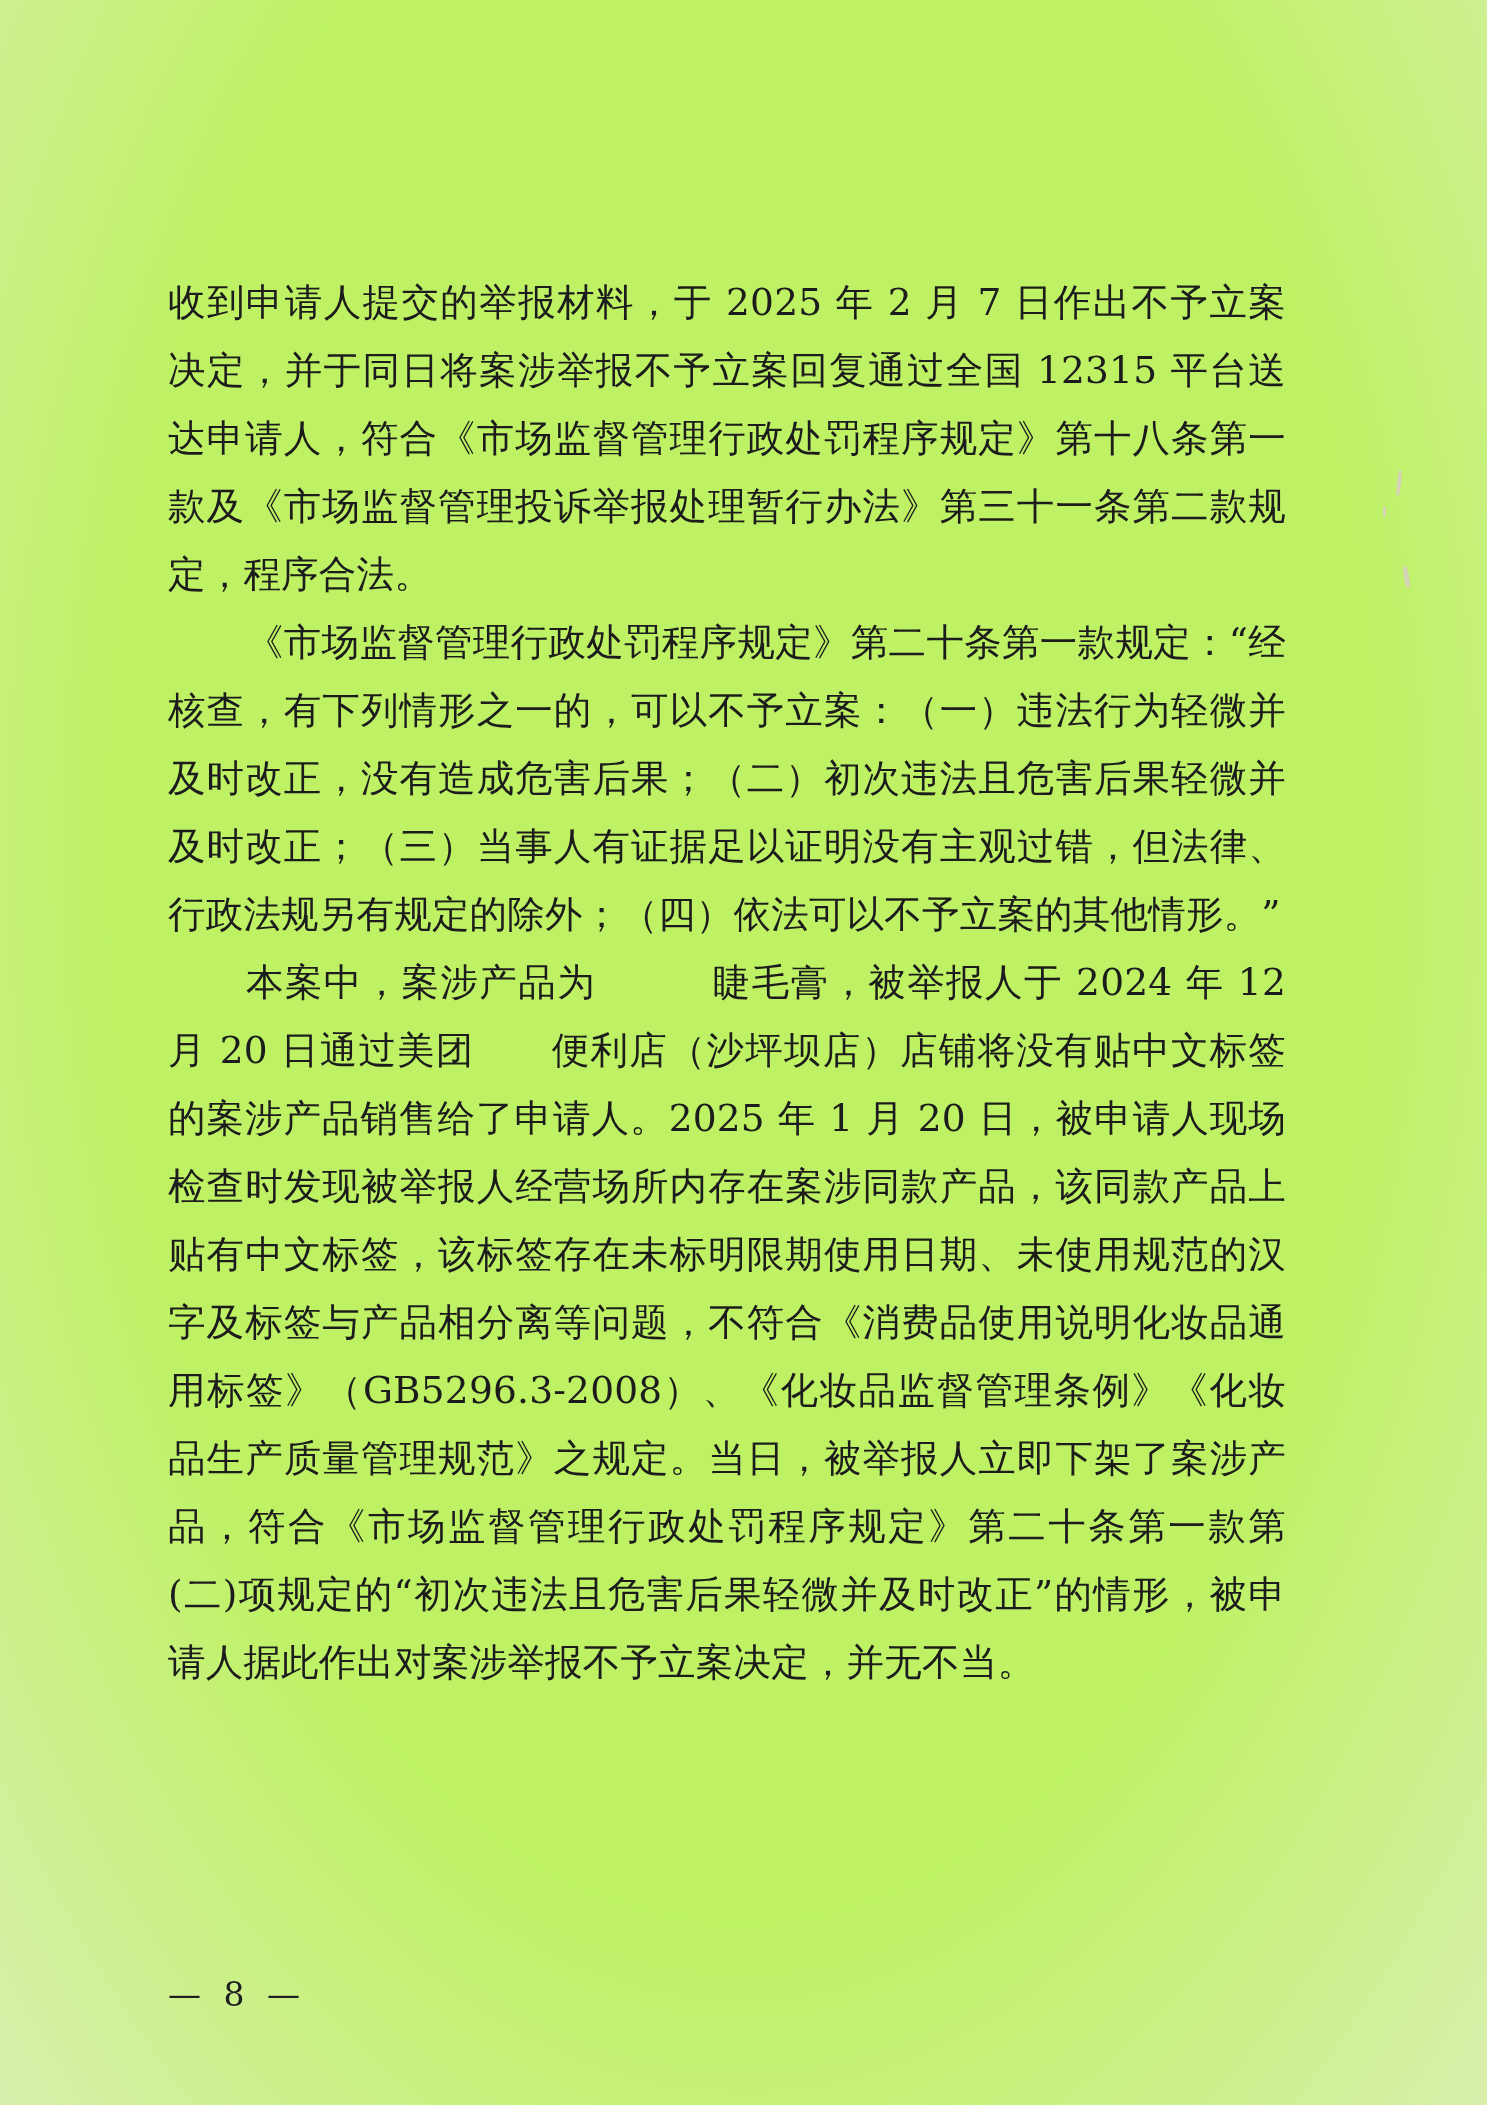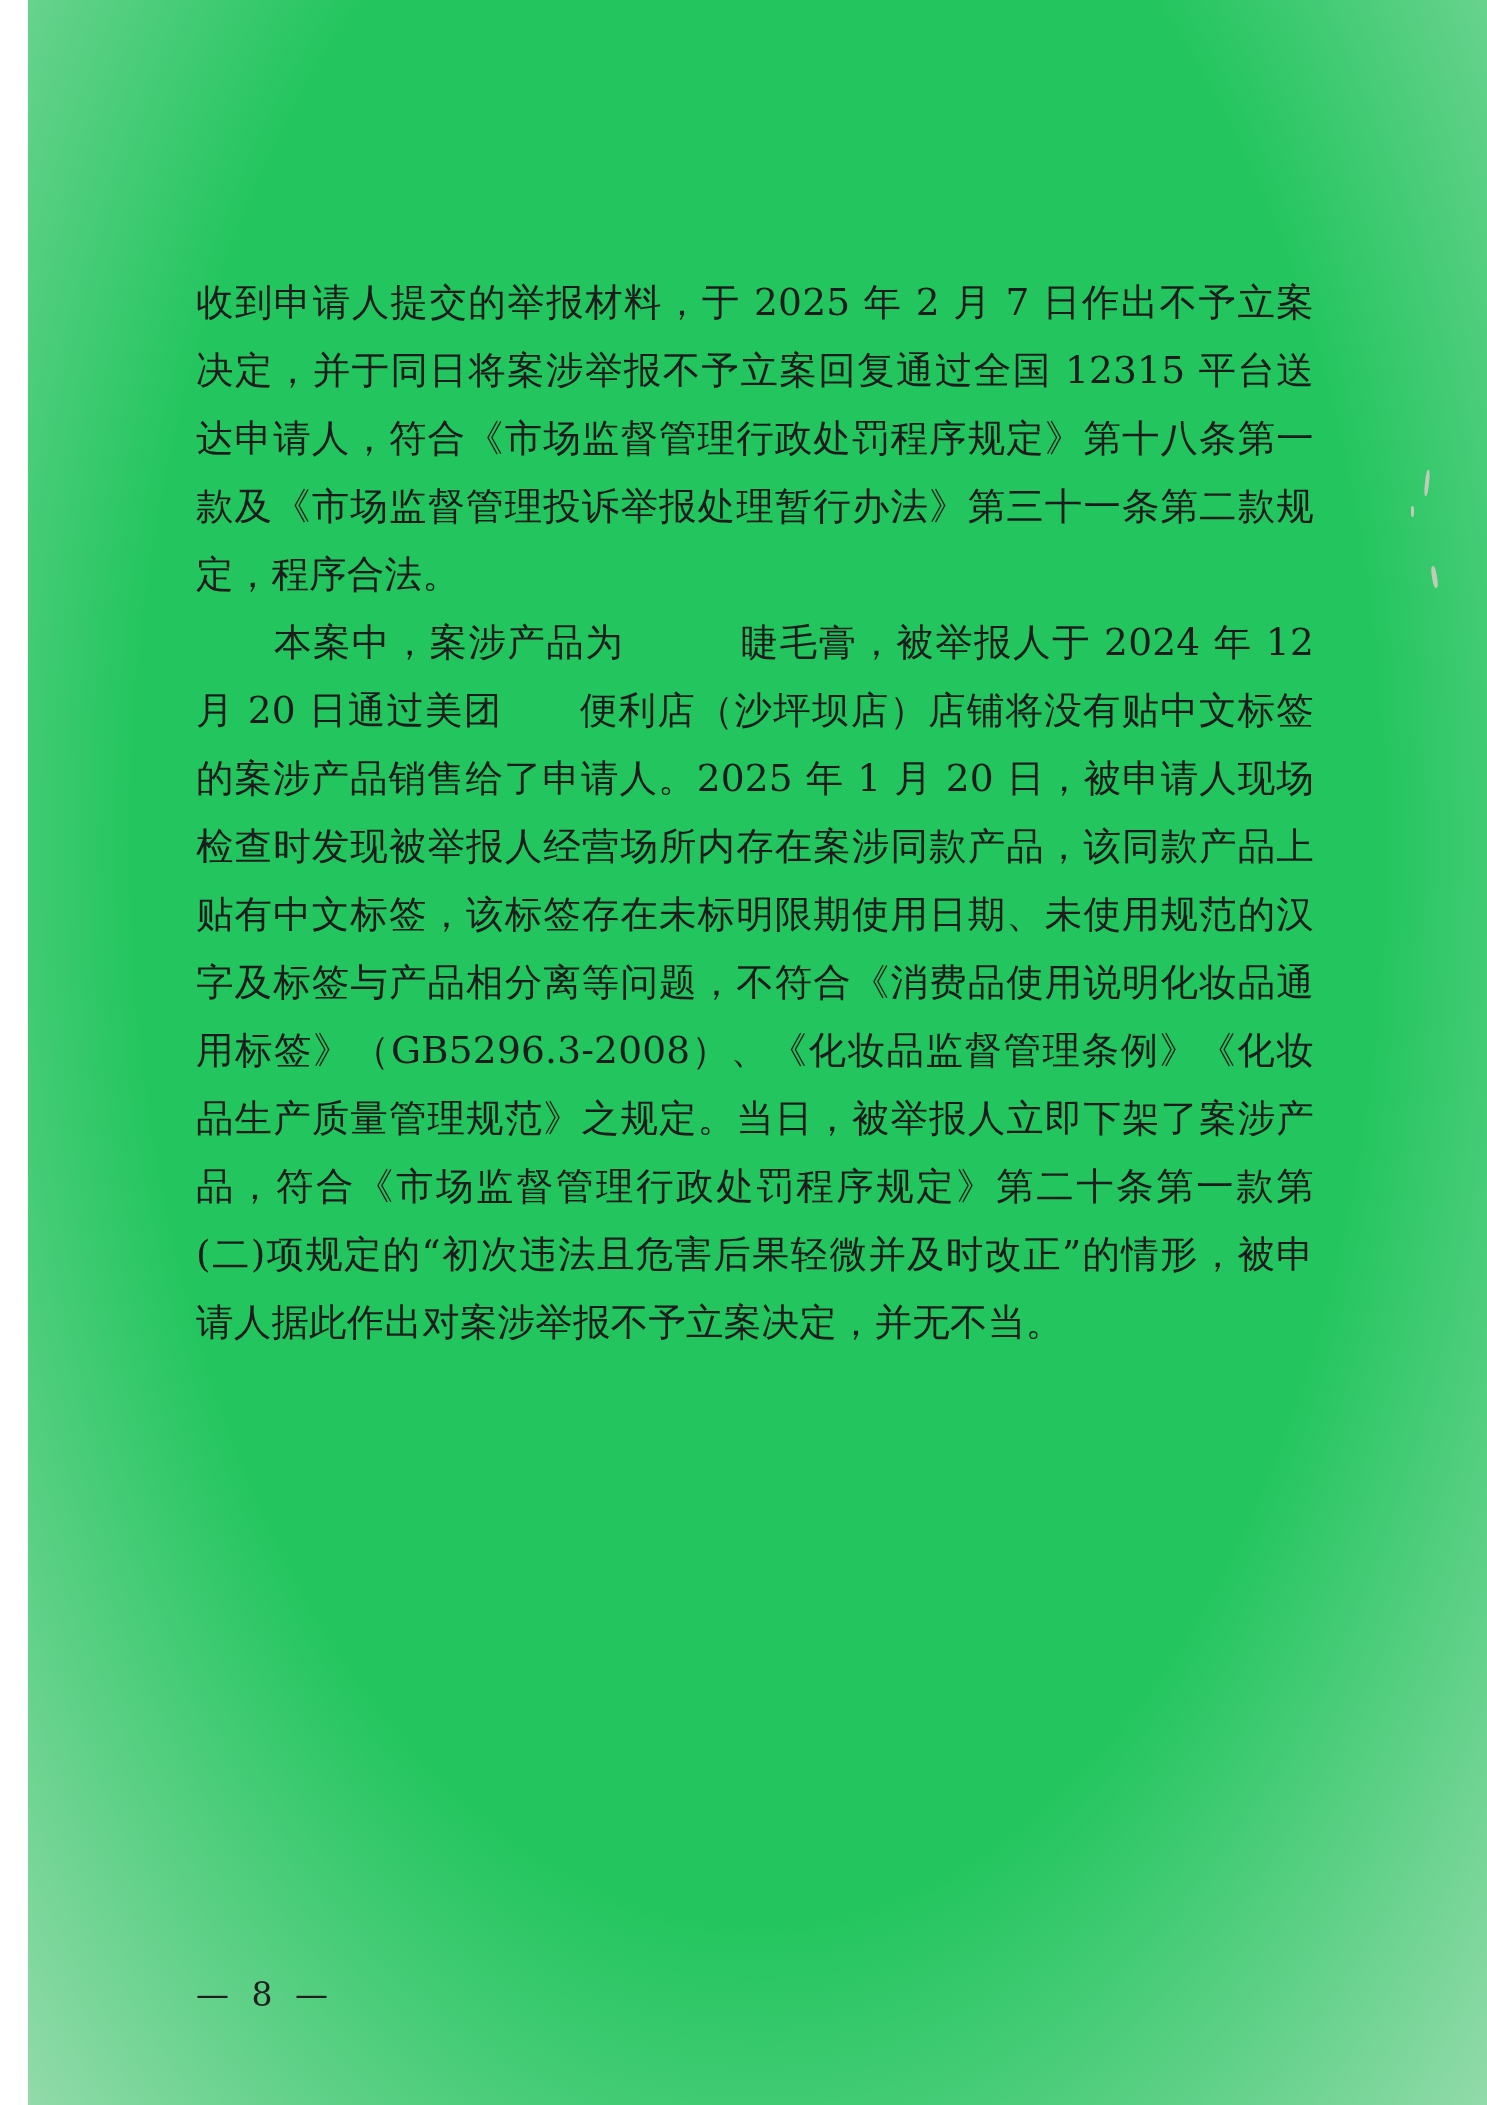--- a/index.html
+++ b/index.html
@@ -12,22 +12,21 @@
     height: 2105px;
     position: relative;
     font-family: "DejaVu Serif", serif;
     overflow: hidden;
   }
 
   
   .page {
     position: absolute;
     inset: 0;
-    background: #22c55e;
-    margin-left: 28px;
+    background: #bef264;
   }
   .page::before {
     content: "";
     position: absolute;
     inset: 0;
     background:
       radial-gradient(ellipse at 50% 40%, rgba(255,255,255,0) 60%, rgba(238,236,232,0.55) 100%);
     pointer-events: none;
   }
 
@@ -81,18 +80,19 @@
 <body>
 
 <div class="page">
 
   <div class="speck s1"></div>
   <div class="speck s2"></div>
   <div class="speck s3"></div>
 
   <div class="doc-body">
     <p class="para">收到申请人提交的举报材料，于 2025 年 2 月 7 日作出不予立案决定，并于同日将案涉举报不予立案回复通过全国 12315 平台送达申请人，符合《市场监督管理行政处罚程序规定》第十八条第一款及《市场监督管理投诉举报处理暂行办法》第三十一条第二款规定，程序合法。</p>
+    <p class="para indent">《市场监督管理行政处罚程序规定》第二十条第一款规定：“经核查，有下列情形之一的，可以不予立案：（一）违法行为轻微并及时改正，没有造成危害后果；（二）初次违法且危害后果轻微并及时改正；（三）当事人有证据足以证明没有主观过错，但法律、行政法规另有规定的除外；（四）依法可以不予立案的其他情形。”</p>
     <p class="para indent">本案中，案涉产品为　　　睫毛膏，被举报人于 2024 年 12 月 20 日通过美团　　便利店（沙坪坝店）店铺将没有贴中文标签的案涉产品销售给了申请人。2025 年 1 月 20 日，被申请人现场检查时发现被举报人经营场所内存在案涉同款产品，该同款产品上贴有中文标签，该标签存在未标明限期使用日期、未使用规范的汉字及标签与产品相分离等问题，不符合《消费品使用说明化妆品通用标签》（GB5296.3-2008）、《化妆品监督管理条例》《化妆品生产质量管理规范》之规定。当日，被举报人立即下架了案涉产品，符合《市场监督管理行政处罚程序规定》第二十条第一款第(二)项规定的“初次违法且危害后果轻微并及时改正”的情形，被申请人据此作出对案涉举报不予立案决定，并无不当。</p>
   </div>
 
   <div class="page-number">— 8 —</div>
 
 </div>
 
 </body></html>

